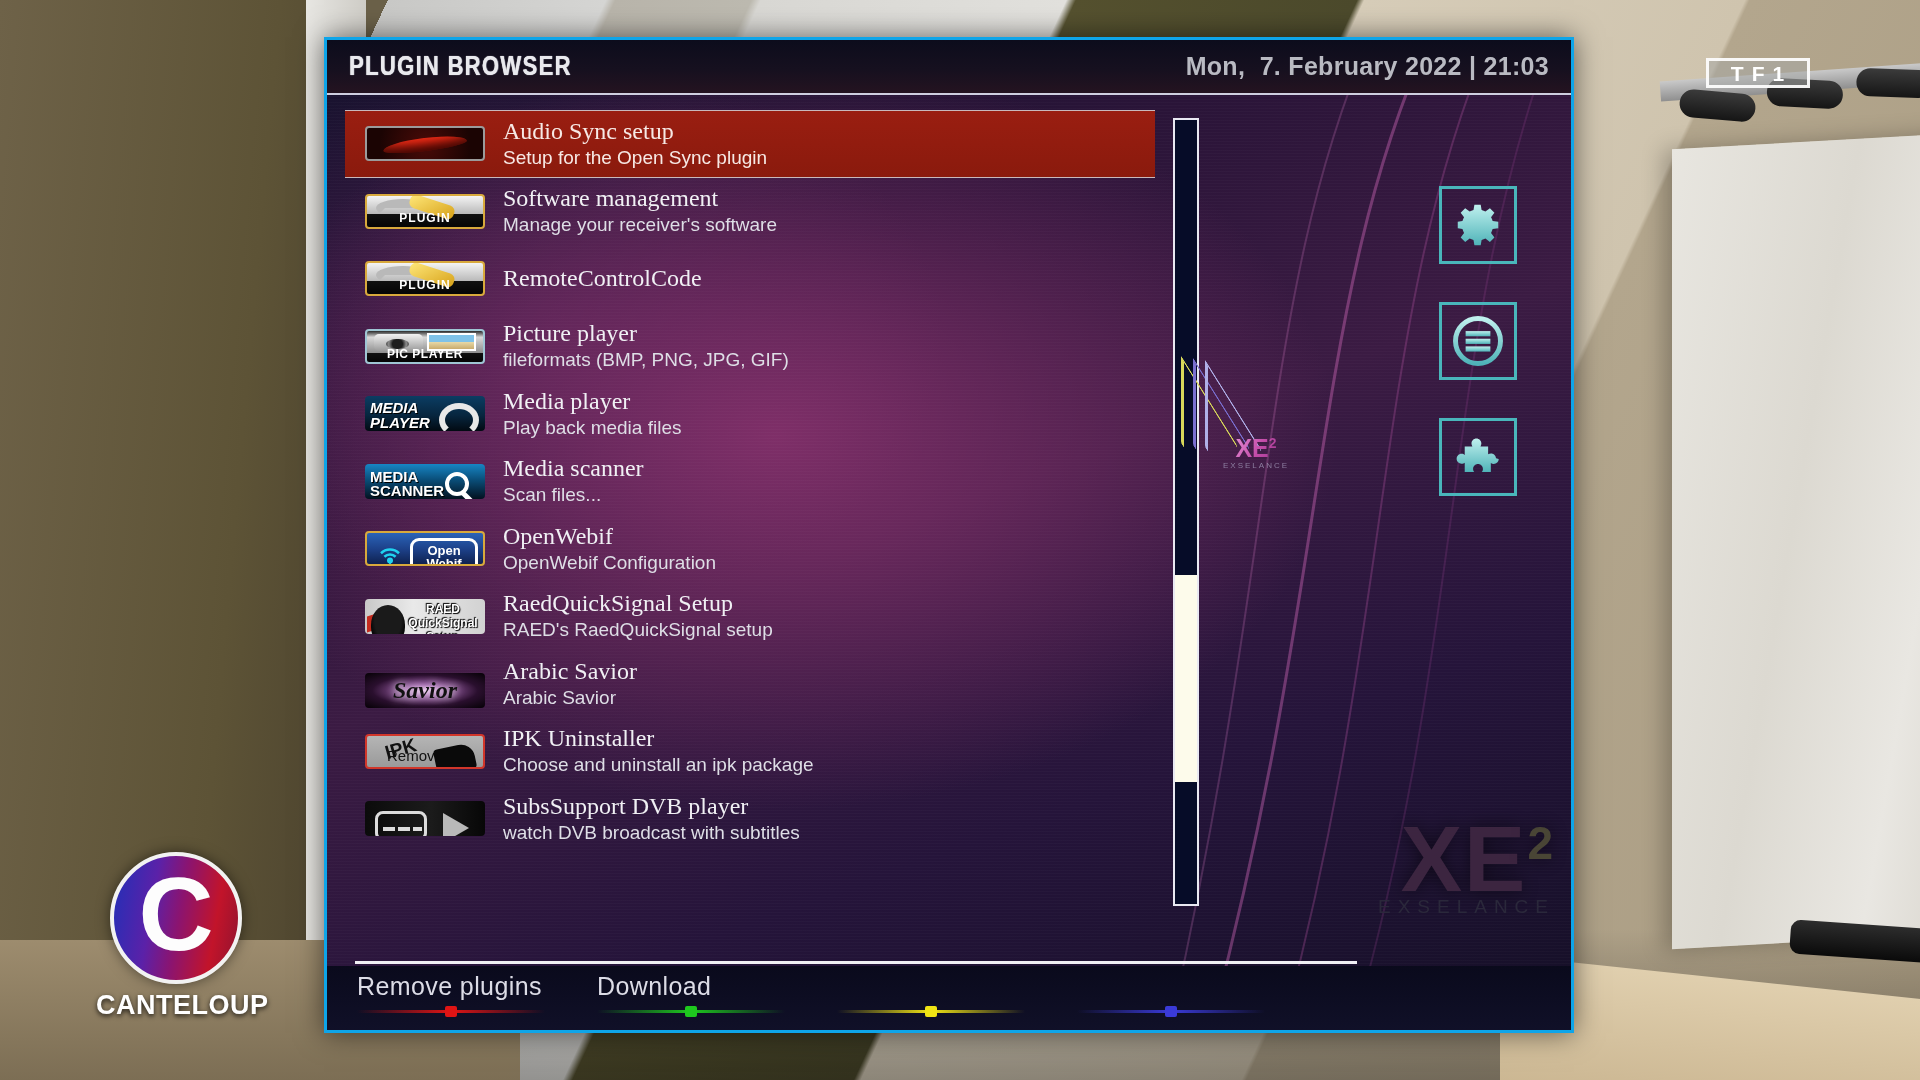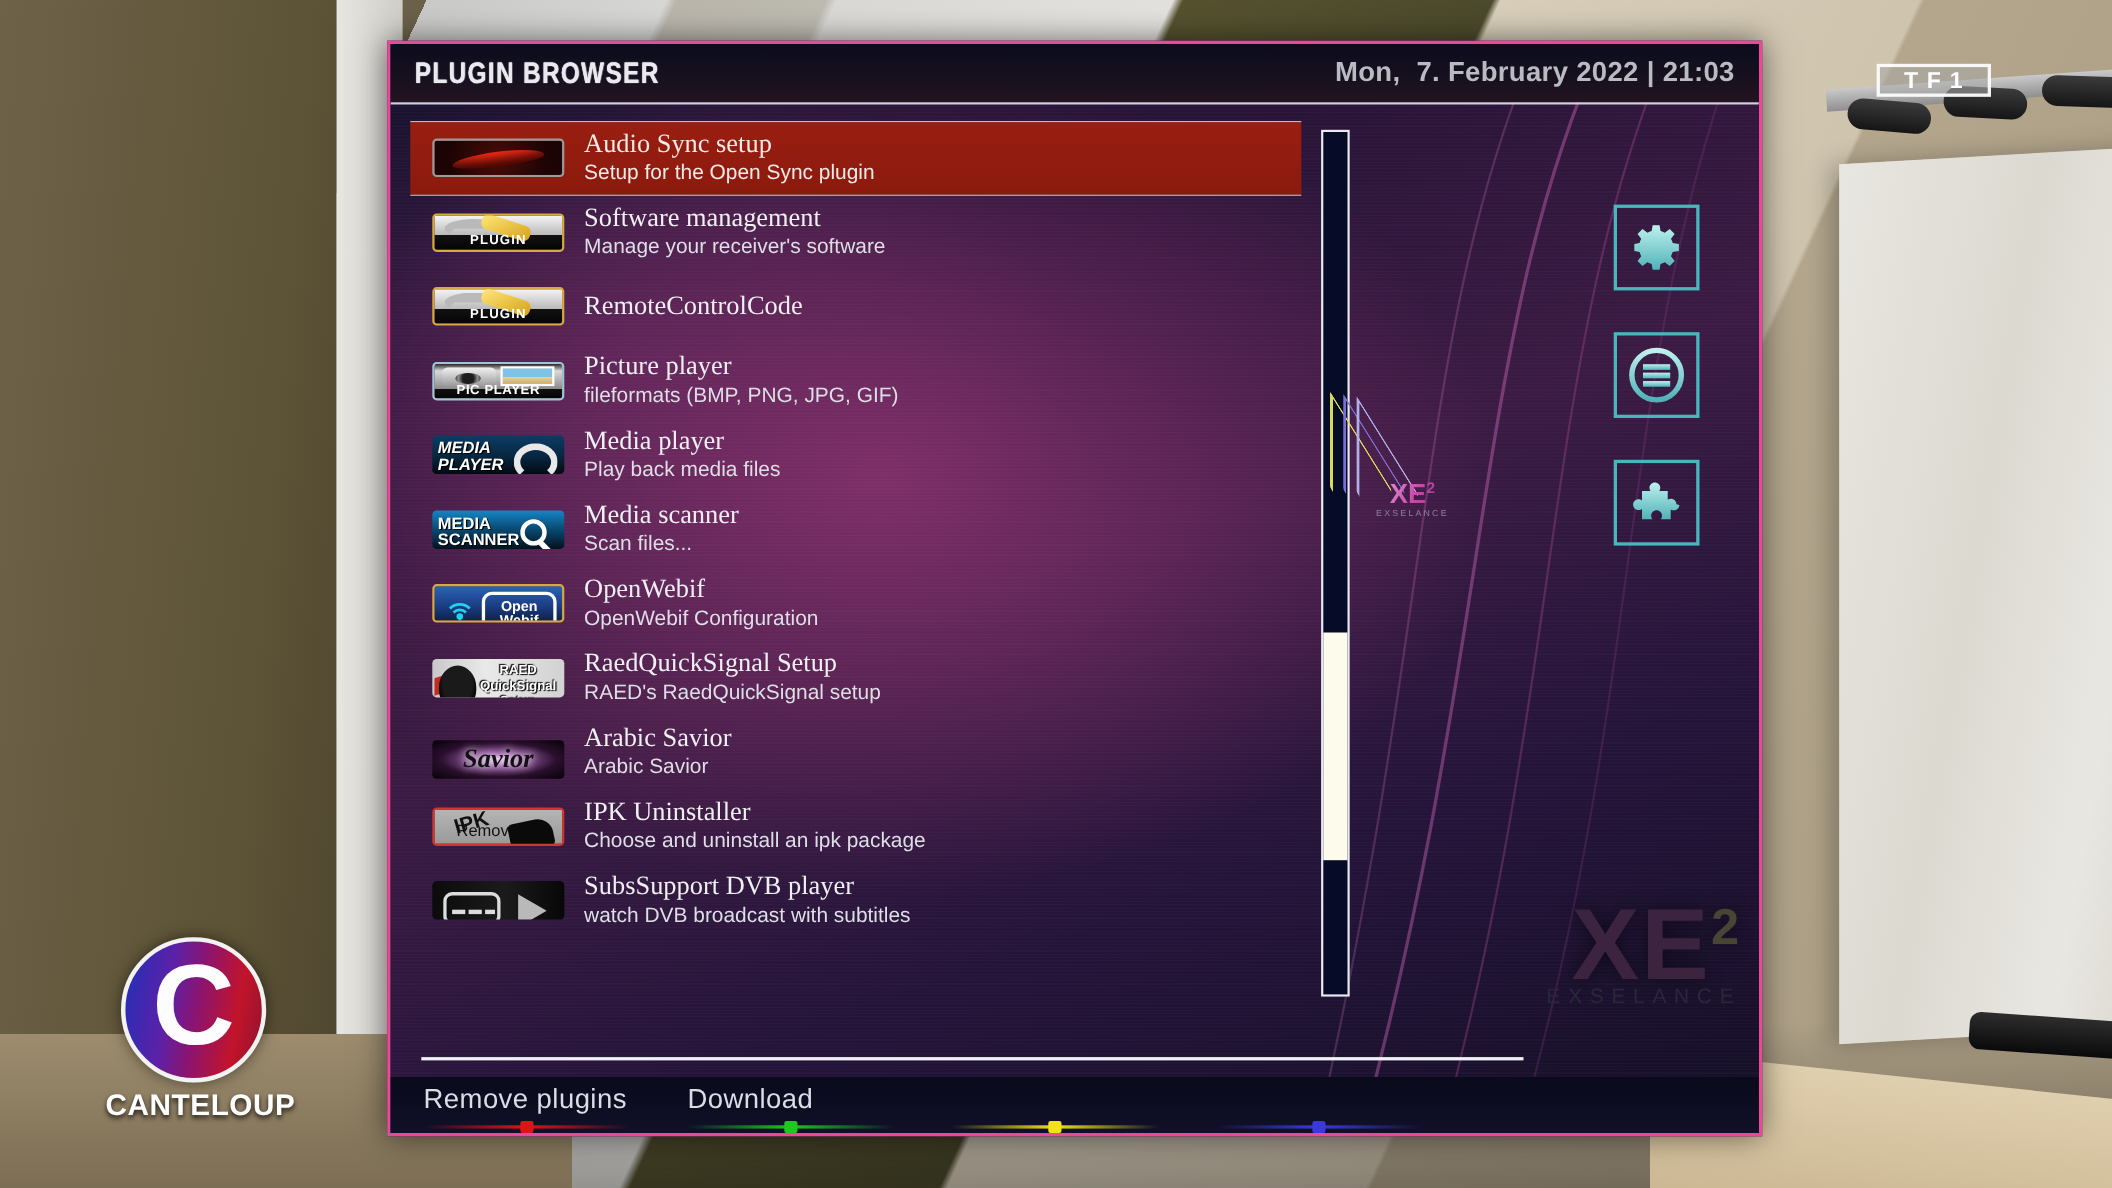--- a/index.html
+++ b/index.html
@@ -99,24 +99,24 @@
   }
   #cantName {
     margin-top: 6px; color: #fff; font-weight: 700;
     font-size: 27px; letter-spacing: .5px;
     text-shadow: 0 2px 5px rgba(0,0,0,.8);
     font-family: "Liberation Sans", sans-serif;
   }
 
   
   #osd {
-    position: absolute; left: 352px; top: 37px;
+    position: absolute; left: 324px; top: 37px;
     width: 1250px; height: 996px;
     background: #10122e;
-    border: 3px solid #ec4899;
+    border: 3px solid #0ea5e9;
     box-shadow: 0 0 26px rgba(0,0,0,.55);
     overflow: hidden;
   }
   #osdBg {
     position: absolute; inset: 0;
     background:
       radial-gradient(ellipse 780px 520px at 36% 40%, rgba(138,50,110,.85), rgba(60,26,66,0) 72%),
       radial-gradient(ellipse 560px 400px at 18% 30%, rgba(96,40,94,.55), rgba(0,0,0,0) 70%),
       linear-gradient(160deg,#17122e 0%,#2a1438 26%,#3b1b43 48%,#25143a 72%,#140f26 100%);
   }
@@ -413,21 +413,21 @@
     font-family: "Liberation Sans", sans-serif;
   }
 
   
   #footdiv {
     position: absolute; left: 28px; bottom: 66px;
     width: 1002px; height: 3px; background: #f0f0f4;
   }
   #footer {
     position: absolute; left: 0; bottom: 0;
-    width: 100%; height: 51px;
+    width: 100%; height: 64px;
     background: linear-gradient(to bottom,#0a0a1c,#101028);
   }
   #btnrow {
     position: absolute; left: 30px; top: 6px;
     display: flex; align-items: flex-start;
   }
   .fbtn { width: 240px; }
   .fbtn .lb {
     font-size: 25px; color: #dcdce6; letter-spacing: .4px;
     font-family: "Liberation Sans", sans-serif; height: 30px;

